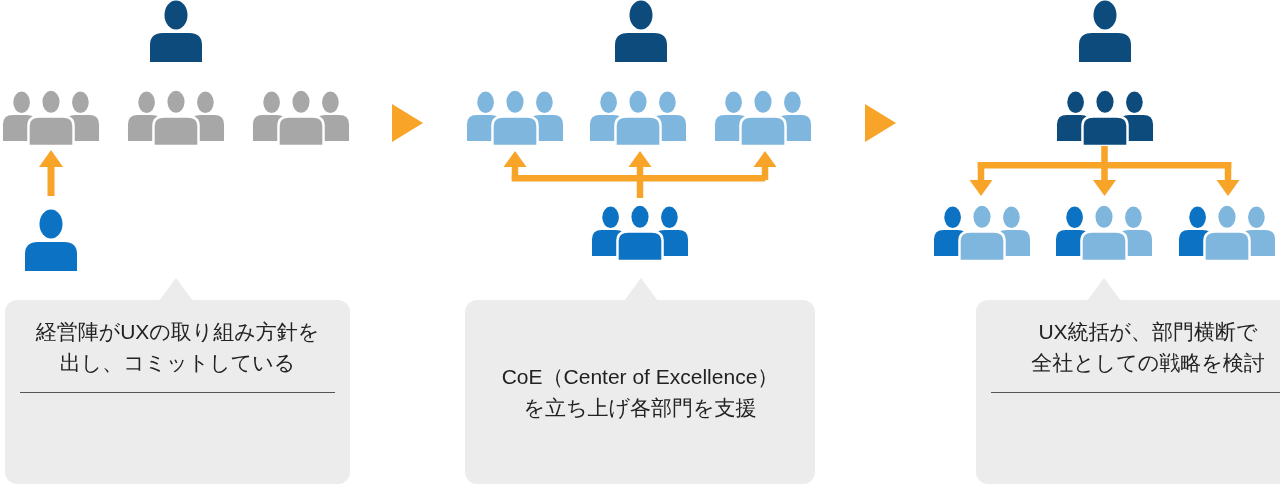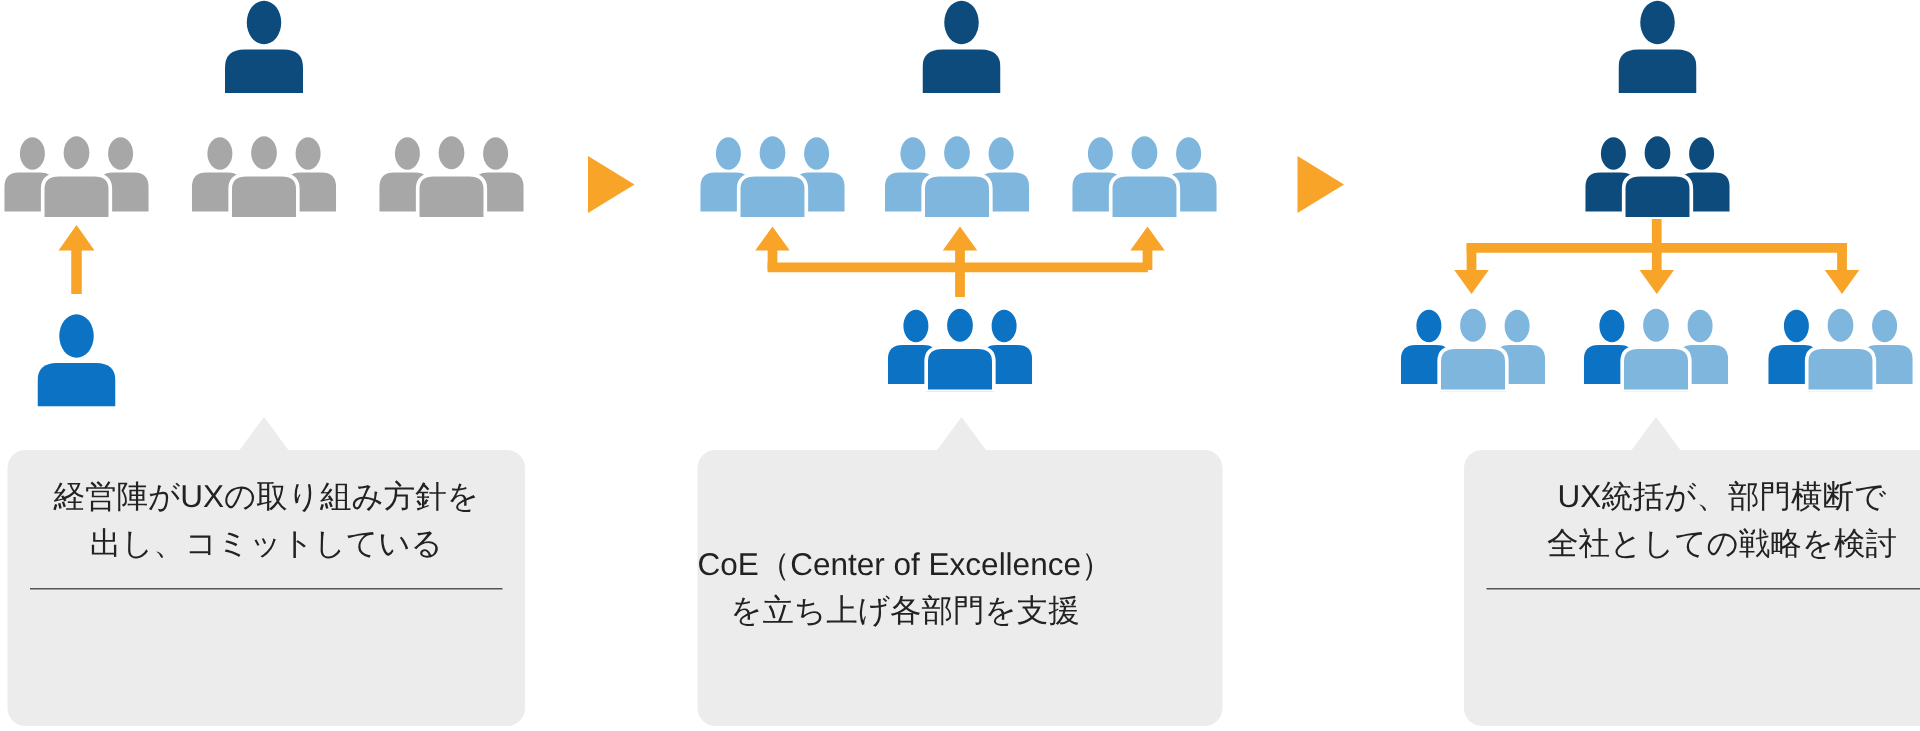--- a/index.html
+++ b/index.html
@@ -47,21 +47,21 @@
     white-space:pre-line;
     text-align:center;
     font-size:21px;line-height:31px;
     color:var(--text);
   }
   .box-split{padding-top:16px;}
   .caption-divider{
     width:315px;height:0;margin:14px auto 11px auto;
     border-top:1.5px solid var(--divider);
   }
-  .box-center{display:flex;align-items:center;justify-content:flex-start;}
+  .box-center{display:flex;align-items:center;justify-content:center;}
 </style>
 </head>
 <body>
 
 <div class="canvas">
 
   <svg width="0" height="0" style="position:absolute" aria-hidden="true">
     <defs>
       <symbol id="person" viewBox="0 0 52 62">
         <ellipse cx="26" cy="15" rx="11.5" ry="14.5" fill="var(--p)"></ellipse>

